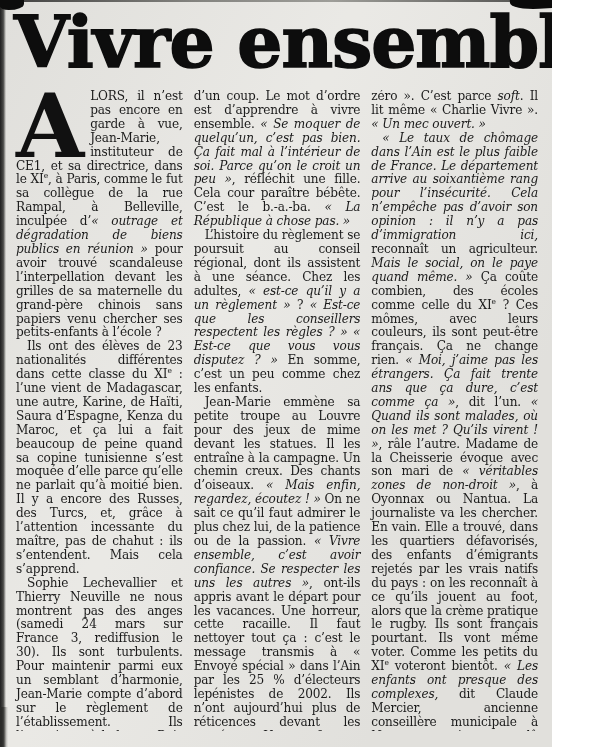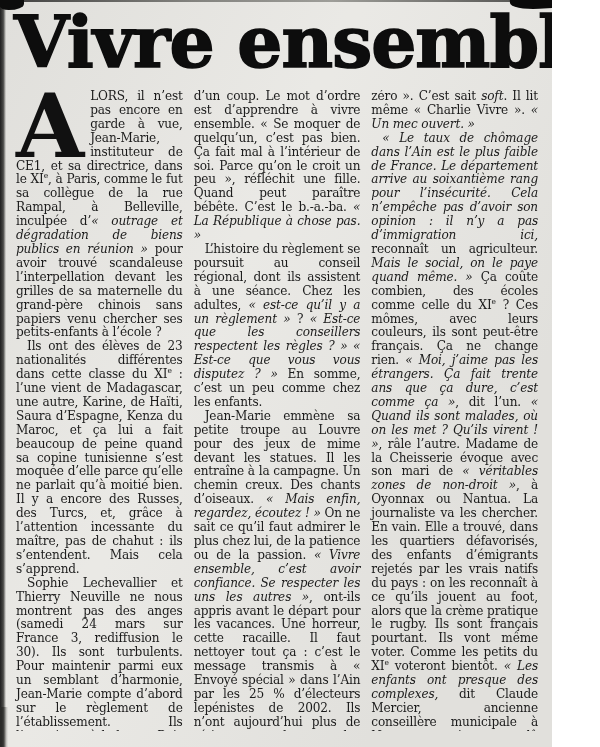--- a/index.html
+++ b/index.html
@@ -89,22 +89,22 @@
 
   <h1 class="headline">Vivre ensemble</h1>
 
   <div class="cols">
     <div class="col">
         <p><span class="dropcap">A</span><span>LORS, il n’est pas encore en garde à vue, Jean-Marie, instituteur de CE1, et sa directrice, dans le XI</span><sup>e</sup><span>, à Paris, comme le fut sa collègue de la rue Rampal, à Belleville, inculpée d’</span><span style="font-style: italic;">« outrage et dégradation de biens publics en réunion »</span><span> pour avoir trouvé scandaleuse l’interpellation devant les grilles de sa maternelle du grand-père chinois sans papiers venu chercher ses petits-enfants à l’école ?</span></p>
         <p class="indent"><span>Ils ont des élèves de 23 nationalités différentes dans cette classe du XI</span><sup>e</sup><span> : l’une vient de Madagascar, une autre, Karine, de Haïti, Saura d’Espagne, Kenza du Maroc, et ça lui a fait beaucoup de peine quand sa copine tunisienne s’est moquée d’elle parce qu’elle ne parlait qu’à moitié bien. Il y a encore des Russes, des Turcs, et, grâce à l’attention incessante du maître, pas de chahut : ils s’entendent. Mais cela s’apprend.</span></p>
         <p class="indent"><span>Sophie Lechevallier et Thierry Neuville ne nous montrent pas des anges (samedi 24 mars sur France 3, rediffusion le 30). Ils sont turbulents. Pour maintenir parmi eux un semblant d’harmonie, Jean-Marie compte d’abord sur le règlement de l’établissement. Ils l’examinent à la loupe. Puis passent aux aveux. Quentin : </span><span style="font-style: italic;">« Je ne me lave pas les mains. »</span><span> Wahel : </span><span style="font-style: italic;">« Je fais la bagarre dans la cour »</span></p>
       </div>
     <div class="col">
-        <p><span>d’un coup. Le mot d’ordre est d’apprendre à vivre ensemble. </span><span style="">« Se moquer de quelqu’un, c’est pas bien. Ça fait mal à l’intérieur de soi. Parce qu’on le croit un peu »</span><span>, réfléchit une fille. Quand peut paraître bébête. C’est le b.-a.-ba. </span><span style="font-style: italic;">« La République à chose pas. »</span></p>
+        <p><span>d’un coup. Le mot d’ordre est d’apprendre à vivre ensemble. </span><span style="font-style: italic;">« Se moquer de quelqu’un, c’est pas bien. Ça fait mal à l’intérieur de soi. Parce qu’on le croit un peu »</span><span>, réfléchit une fille. Cela cour paraître bébête. C’est le b.-a.-ba. </span><span style="font-style: italic;">« La République à chose pas. »</span></p>
         <p class="indent"><span>L’histoire du règlement se poursuit au conseil régional, dont ils assistent à une séance. Chez les adultes, </span><span style="font-style: italic;">« est-ce qu’il y a un règlement »</span><span> ? </span><span style="font-style: italic;">« Est-ce que les conseillers respectent les règles ? » « Est-ce que vous vous disputez ? »</span><span> En somme, c’est un peu comme chez les enfants.</span></p>
         <p class="indent"><span>Jean-Marie emmène sa petite troupe au Louvre pour des jeux de mime devant les statues. Il les entraîne à la campagne. Un chemin creux. Des chants d’oiseaux. </span><span style="font-style: italic;">« Mais enfin, regardez, écoutez ! »</span><span> On ne sait ce qu’il faut admirer le plus chez lui, de la patience ou de la passion. </span><span style="font-style: italic;">« Vivre ensemble, c’est avoir confiance. Se respecter les uns les autres »</span><span>, ont-ils appris avant le départ pour les vacances. Une horreur, cette racaille. Il faut nettoyer tout ça : c’est le message transmis à « Envoyé spécial » dans l’Ain par les 25 % d’électeurs lepénistes de 2002. Ils n’ont aujourd’hui plus de réticences devant les caméras. Un professeur d’italien à Bourg-en-Bresse : </span><span style="font-style: italic;">« Quand il parle immigration, invasion, pour moi, c’est une vérité. »</span><span> Jérôme ne dit plus brutalement comme les anciens : </span></p>
       </div>
     <div class="col">
-    <p><span style="">zéro »</span><span>. C’est sait </span><span style="font-style: italic;">soft</span><span>. Il lit même « Charlie Vivre ». </span><span style="font-style: italic;">« Un mec ouvert. »</span></p>
+    <p><span style="">zéro »</span><span>. C’est parce </span><span style="font-style: italic;">soft</span><span>. Il lit même « Charlie Vivre ». </span><span style="font-style: italic;">« Un mec ouvert. »</span></p>
         <p class="indent"><span style="font-style: italic;">« Le taux de chômage dans l’Ain est le plus faible de France. Le département arrive au soixantième rang pour l’insécurité. Cela n’empêche pas d’avoir son opinion : il n’y a pas d’immigration ici,</span><span> reconnaît un agriculteur. </span><span style="font-style: italic;">Mais le social, on le paye quand même. »</span><span> Ça coûte combien, des écoles comme celle du XI</span><sup>e</sup><span> ? Ces mômes, avec leurs couleurs, ils sont peut-être français. Ça ne change rien. </span><span style="font-style: italic;">« Moi, j’aime pas les étrangers. Ça fait trente ans que ça dure, c’est comme ça »</span><span>, dit l’un. </span><span style="font-style: italic;">« Quand ils sont malades, où on les met ? Qu’ils virent ! »</span><span>, râle l’autre. Madame de la Cheisserie évoque avec son mari de </span><span style="font-style: italic;">« véritables zones de non-droit »</span><span>, à Oyonnax ou Nantua. La journaliste va les chercher. En vain. Elle a trouvé, dans les quartiers défavorisés, des enfants d’émigrants rejetés par les vrais natifs du pays : on les reconnaît à ce qu’ils jouent au foot, alors que la crème pratique le rugby. Ils sont français pourtant. Ils vont même voter. Comme les petits du XI</span><sup>e</sup><span> voteront bientôt. </span><span style="font-style: italic;">« Les enfants ont presque des complexes,</span><span> dit Claude Mercier, ancienne conseillère municipale à Nantua qui a dû démissionner pour continuer son soutien pédagogique à ces enfants. </span><span style="font-style: italic;">Ils sont là. Ils vont vivre là. Il faut faire quelque chose. »</span></p>
       </div>
   </div>
 </div>
 
 </body></html>

